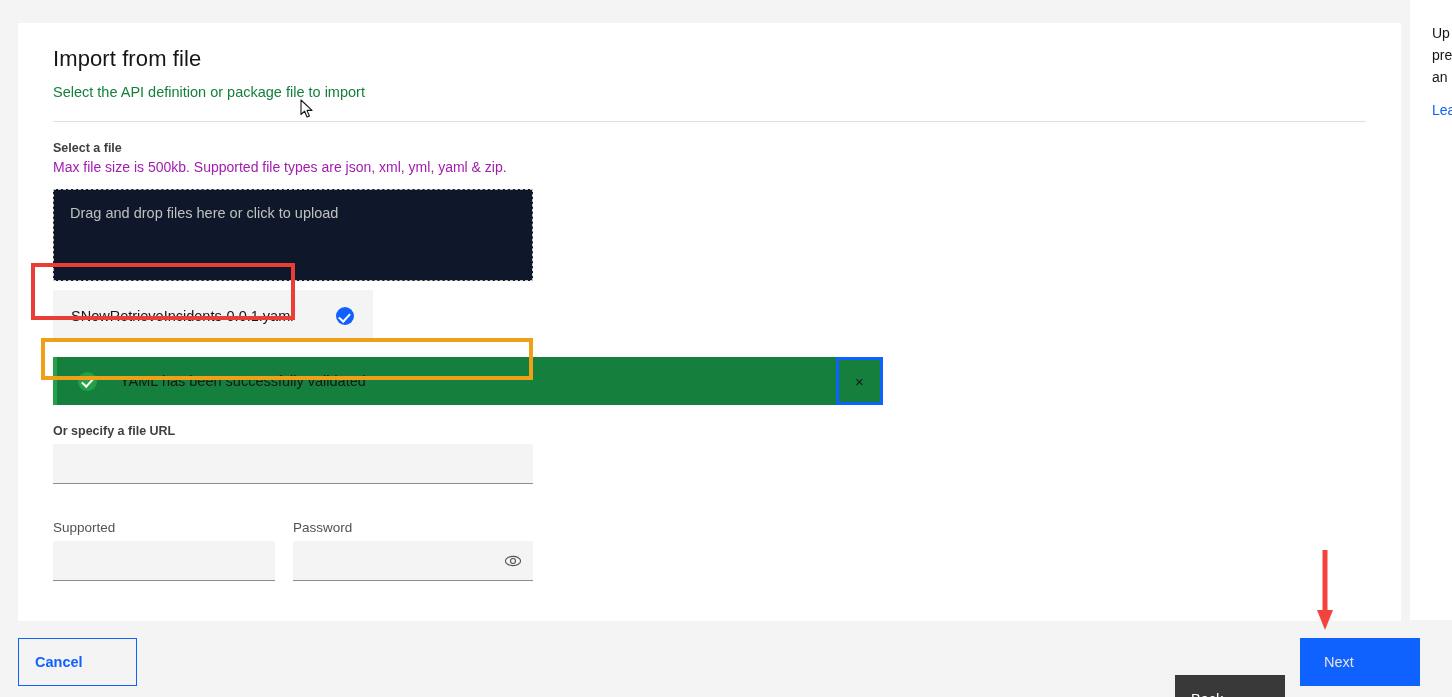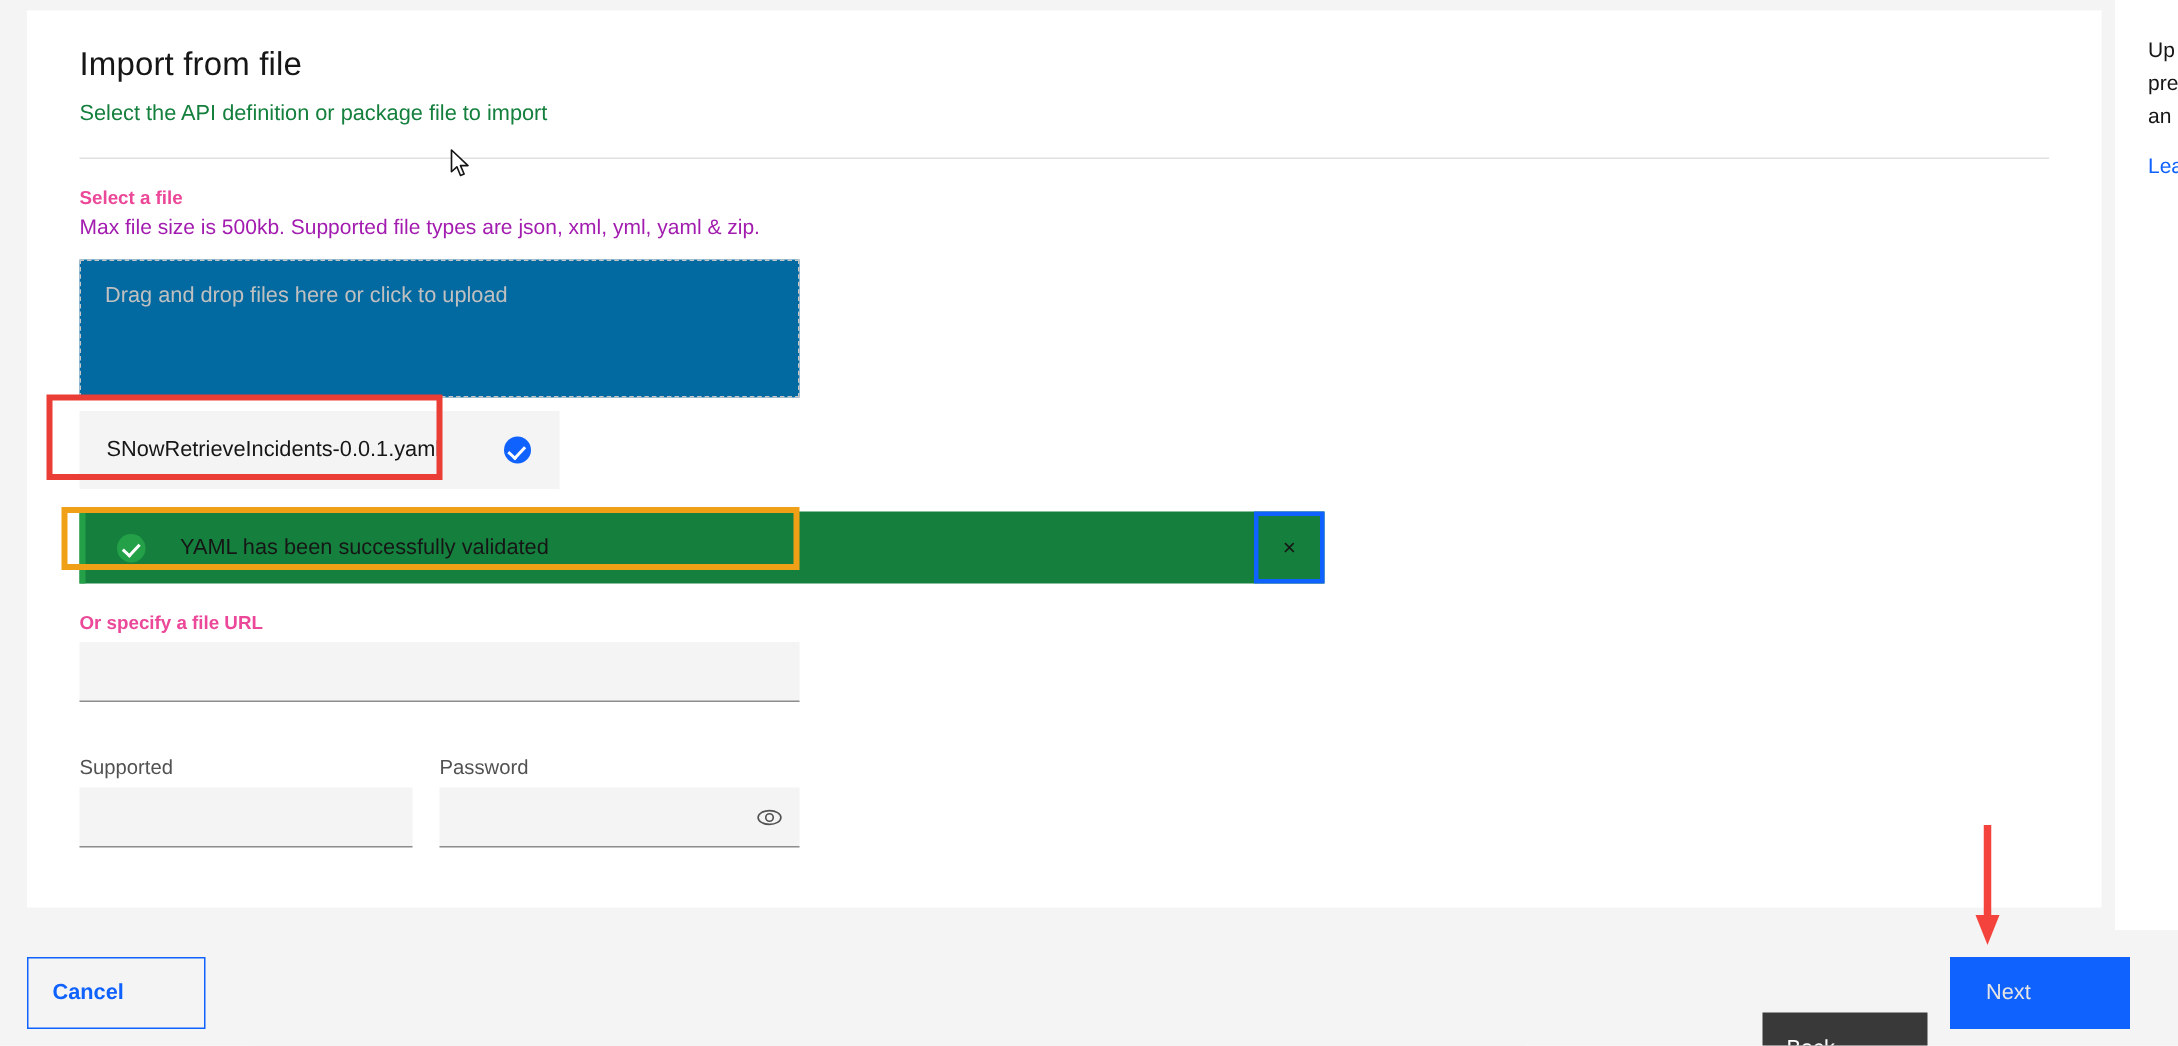--- a/index.html
+++ b/index.html
@@ -22,52 +22,52 @@
     font-size: 14px; line-height: 22px; color: #161616;
     white-space: nowrap;
   }
   .side-panel .sp-link {
     margin-top: 12px; font-size: 14px; line-height: 20px;
     color: #0f62fe; white-space: nowrap;
   }
 
   
   .card {
-    position: absolute; left: 18px; top: 7px;
+    position: absolute; left: 18px; top: 23px;
     width: 1383px; height: 598px;
     background: #ffffff;
   }
   .card-inner { padding: 22px 35px 0 35px; }
 
   .page-title {
     font-size: 22px; line-height: 28px; font-weight: 400;
     color: #161616; letter-spacing: 0.1px;
   }
   .page-sub {
     margin-top: 9px; font-size: 14.5px; line-height: 20px;
     color: #15803d;
   }
   .divider {
     margin-top: 19px; height: 1px; background: #e0e0e0;
   }
 
   .field-label {
-    font-size: 12.5px; font-weight: 700; color: #ec4899;
+    font-size: 12.5px; font-weight: 700; color: #404040;
     line-height: 17px;
   }
   .field-help {
     font-size: 14px; color: #a21caf; line-height: 19px; margin-top: 1px;
   }
 
   
   .dropzone {
     position: absolute; left: 35px; top: 166px;
     width: 480px; height: 92px;
     border: 1px dashed #c6c6c6;
-    background: #0369a1;
+    background: #0f172a;
   }
   .dropzone-text {
     position: absolute; left: 16px; top: 15px;
     font-size: 14.5px; color: #c0c0c0;
   }
 
   
   .file-row {
     position: absolute; left: 35px; top: 267px;
     width: 320px; height: 52px;

